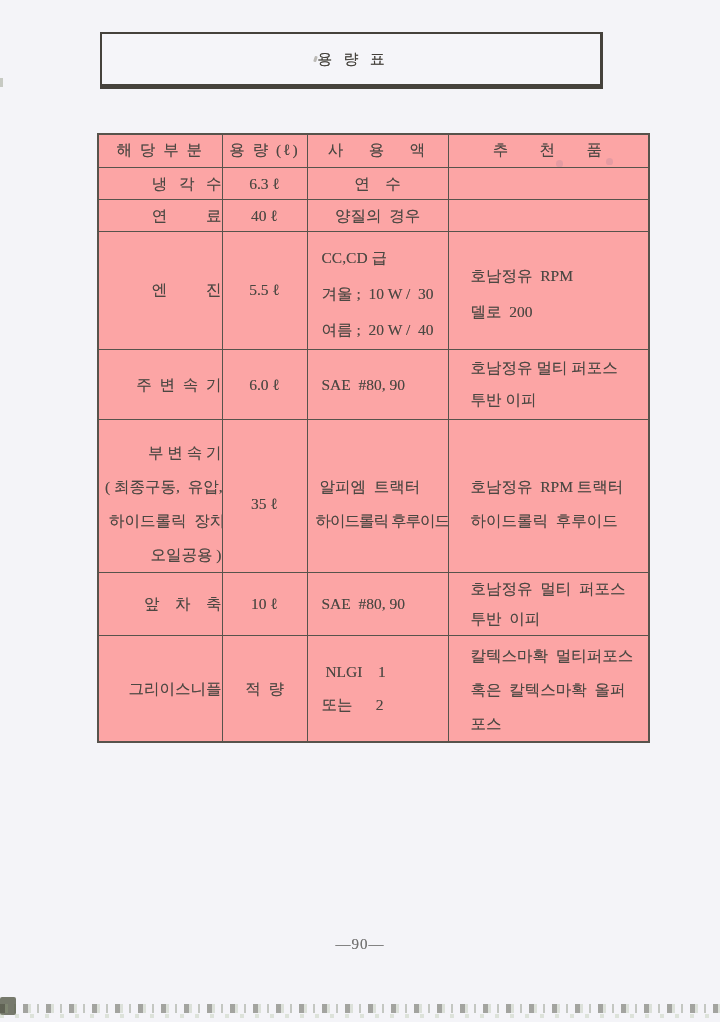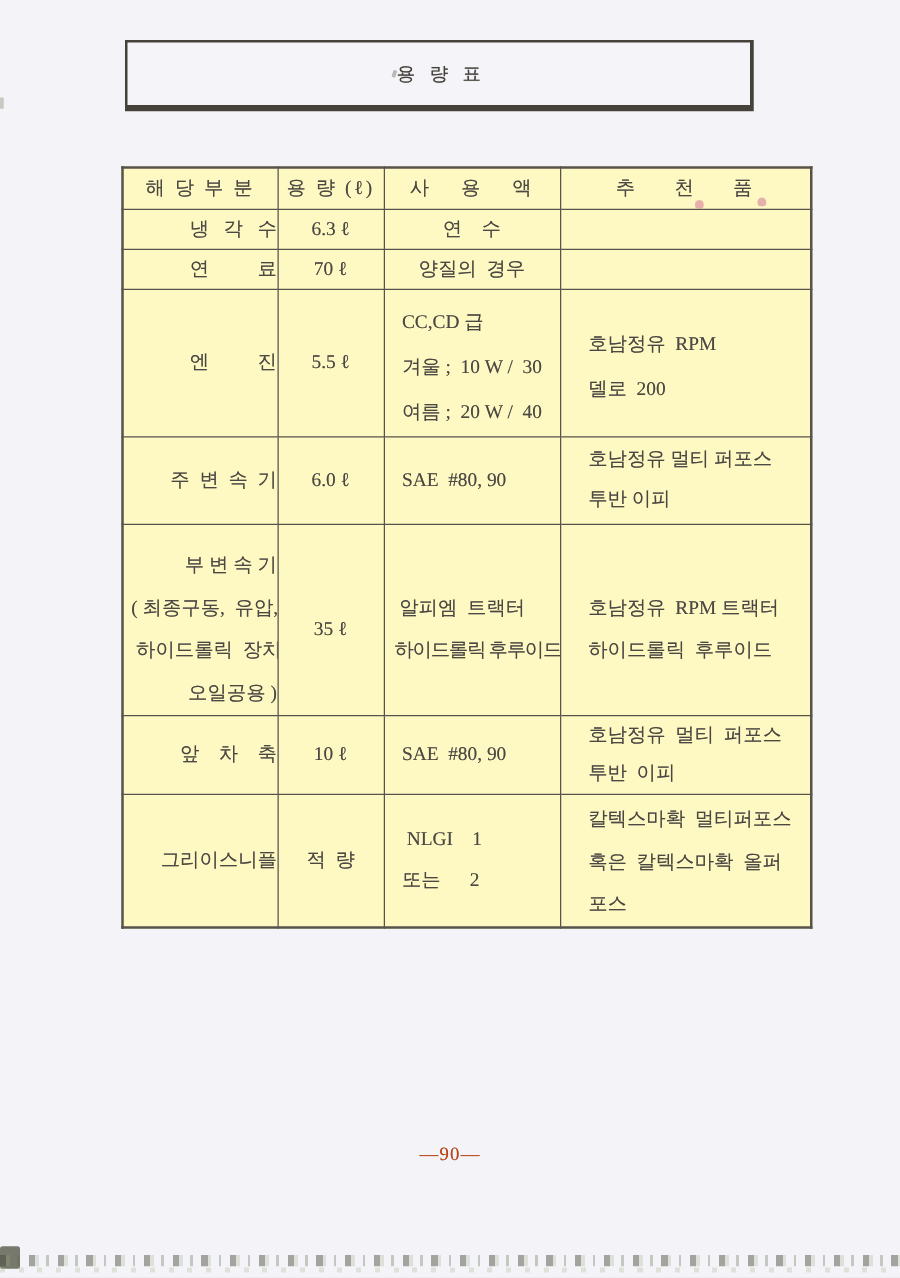--- a/index.html
+++ b/index.html
@@ -36,21 +36,21 @@
     width: 3px; height: 6px; background: #8a867e;
     transform: rotate(18deg); opacity: .55; border-radius: 1px;
   }
   
   table.cap {
     position: absolute;
     left: 97px; top: 133px;
     width: 551px;
     border-collapse: collapse;
     table-layout: fixed;
-    background: #fef9c3;
+    background: #fca5a5;
   }
   table.cap, table.cap td {
     border: 1px solid #57534c;
   }
   table.cap { border-width: 2px; }
   table.cap td {
     font-size: 15.5px;
     color: #4b4742;
     vertical-align: middle;
     overflow: hidden;
@@ -87,25 +87,25 @@
   .speck-pink-1, .speck-pink-2 {
     position: absolute; width: 7px; height: 7px;
     background: #dd98a2; border-radius: 50% 50% 40% 40%;
     opacity: .75;
   }
   .speck-pink-1 { left: 556px; top: 160px; }
   .speck-pink-2 { left: 606px; top: 158px; }
   
   .page-number {
     position: absolute;
-    left: 0; top: 916px; width: 720px;
+    left: 0; top: 936px; width: 720px;
     text-align: center;
     font-size: 15px;
     letter-spacing: 1px;
-    color: #c2410c;
+    color: #737373;
     text-shadow: 0 0 0.5px rgba(74,70,65,0.5);
   }
   
   .noise-band {
     position: absolute;
     left: 0; top: 1004px; width: 720px; height: 9px;
     background: repeating-linear-gradient(90deg,
       rgba(70,72,58,0.55) 0px, rgba(70,72,58,0.55) 5px,
       rgba(150,168,128,0.30) 5px, rgba(150,168,128,0.30) 8px,
       rgba(244,244,248,0) 8px, rgba(244,244,248,0) 14px,
@@ -167,21 +167,21 @@
           <div class="ln">연    수</div>
         </td>
         <td class="c4"></td>
       </tr>
 
       <tr class="h32">
         <td class="c1">
           <div class="ln"> 연          료</div>
         </td>
         <td class="c2">
-          <div class="ln">70 ℓ</div>
+          <div class="ln">40 ℓ</div>
         </td>
         <td class="c3c">
           <div class="ln">양질의  경우</div>
         </td>
         <td class="c4"></td>
       </tr>
 
       <tr class="h118 row-engine">
         <td class="c1">
           <div class="ln"> 엔          진</div>

